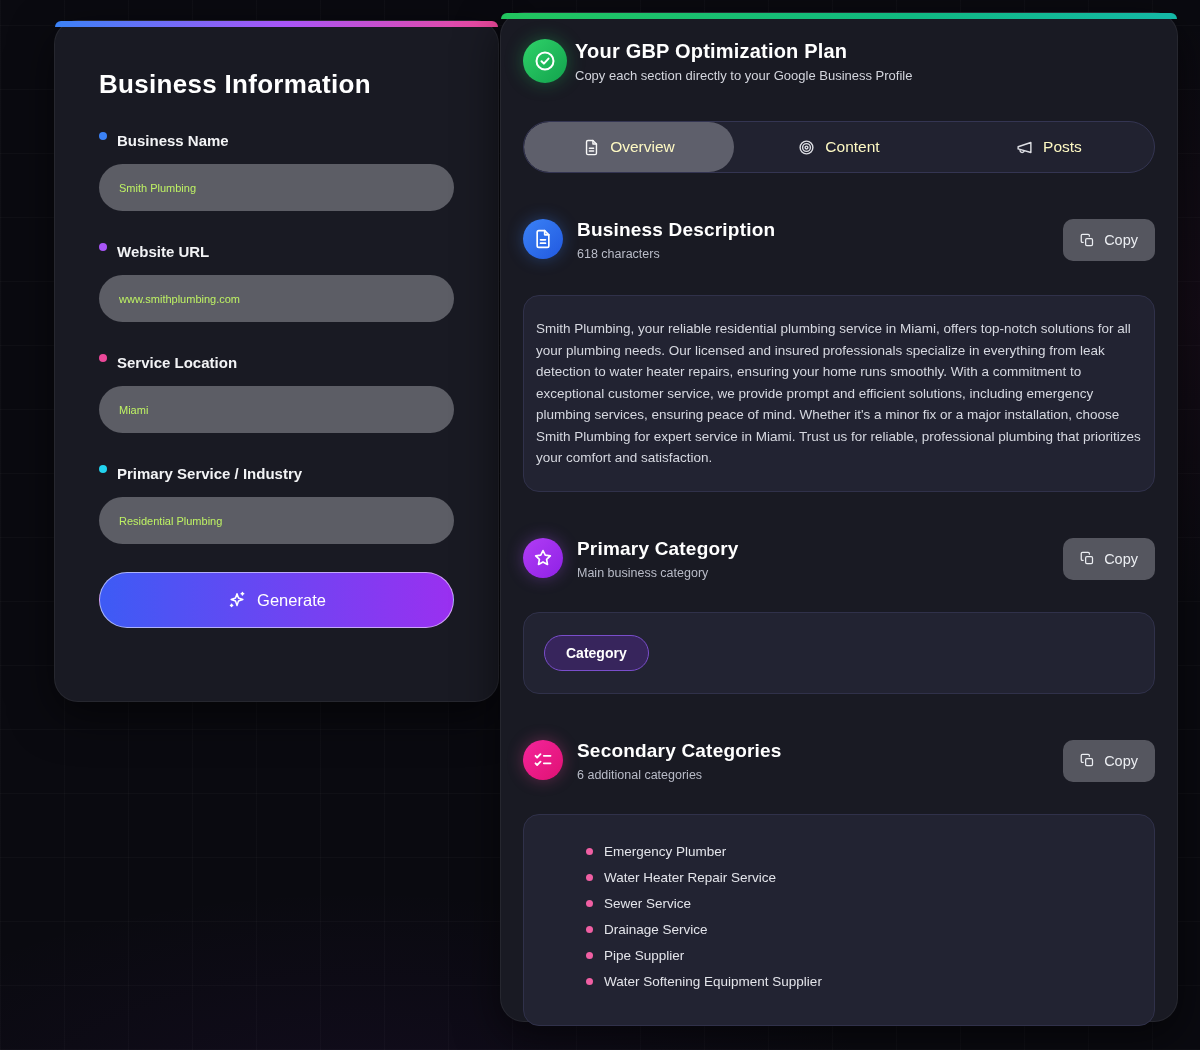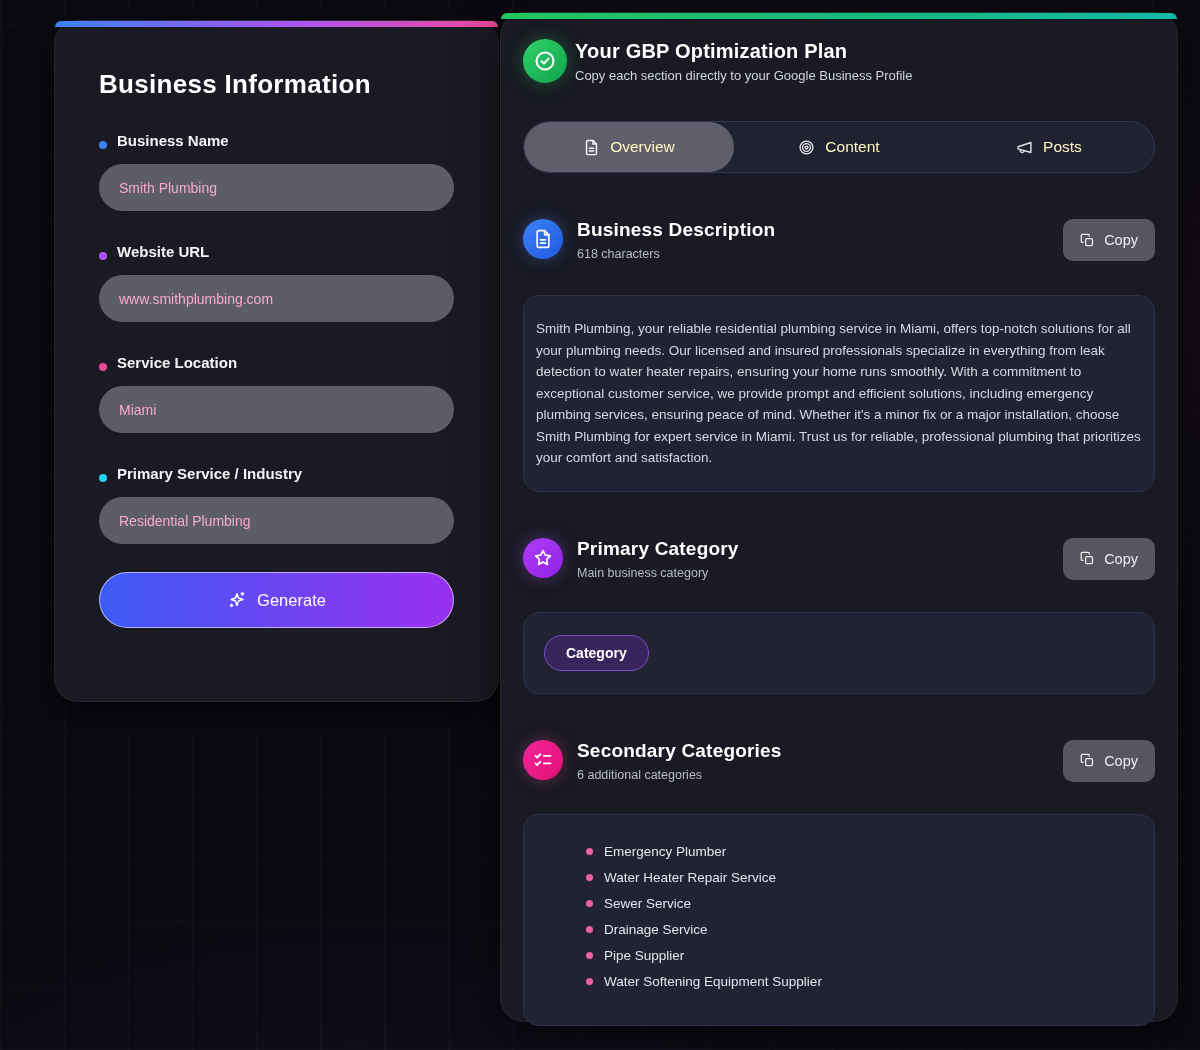--- a/index.html
+++ b/index.html
@@ -33,28 +33,28 @@
     border-radius:24px 24px 0 0;
   }
   .grad-left  { background:linear-gradient(90deg,#3b82f6, #a855f7 52%, #ec4899); }
   .grad-right { background:linear-gradient(90deg,#22c55e, #10b981 60%, #14b8a6); }
 
   
   .left-card { left:22px; top:20px; width:445px; height:682px; padding:0 44px;margin-left:32px; }
   .bi-title { margin-top:48px; font-size:26px; font-weight:700; letter-spacing:0.3px; }
   .field-group { margin-top:32px; }
   .field-group:first-of-type { margin-top:50px; }
-  .field-label { display:flex; align-items:flex-end; gap:10px; font-size:15px; font-weight:700; color:#f2f3f5; }
+  .field-label { display:flex; align-items:flex-start; gap:10px; font-size:15px; font-weight:700; color:#f2f3f5; }
   .dot { width:8px; height:8px; border-radius:50%; flex:0 0 auto; }
   .dot-blue{background:#3b82f6;} .dot-purple{background:#a855f7;}
   .dot-pink{background:#ec4899;} .dot-cyan{background:#22d3ee;}
   .field-input {
     margin-top:15px; width:100%; height:47px;
     background:#5c5d65; border:none; border-radius:24px;
-    color:#f9a8d4; font-size:14px; font-family:"Liberation Sans",sans-serif;
+    color:#bef264; font-size:11px; font-family:"Liberation Sans",sans-serif;
     padding:0 20px; outline:none;
   }
   .generate-btn {
     margin-top:28px; width:100%; height:56px;
     border-radius:28px; border:1px solid rgba(255,255,255,0.55);
     background:linear-gradient(90deg,#3d5bf5,#9a30f0);
     color:#fff; font-size:16.5px; font-weight:400; font-family:"Liberation Sans",sans-serif;
     display:flex; align-items:center; justify-content:center; gap:10px;
     cursor:pointer;
   }

